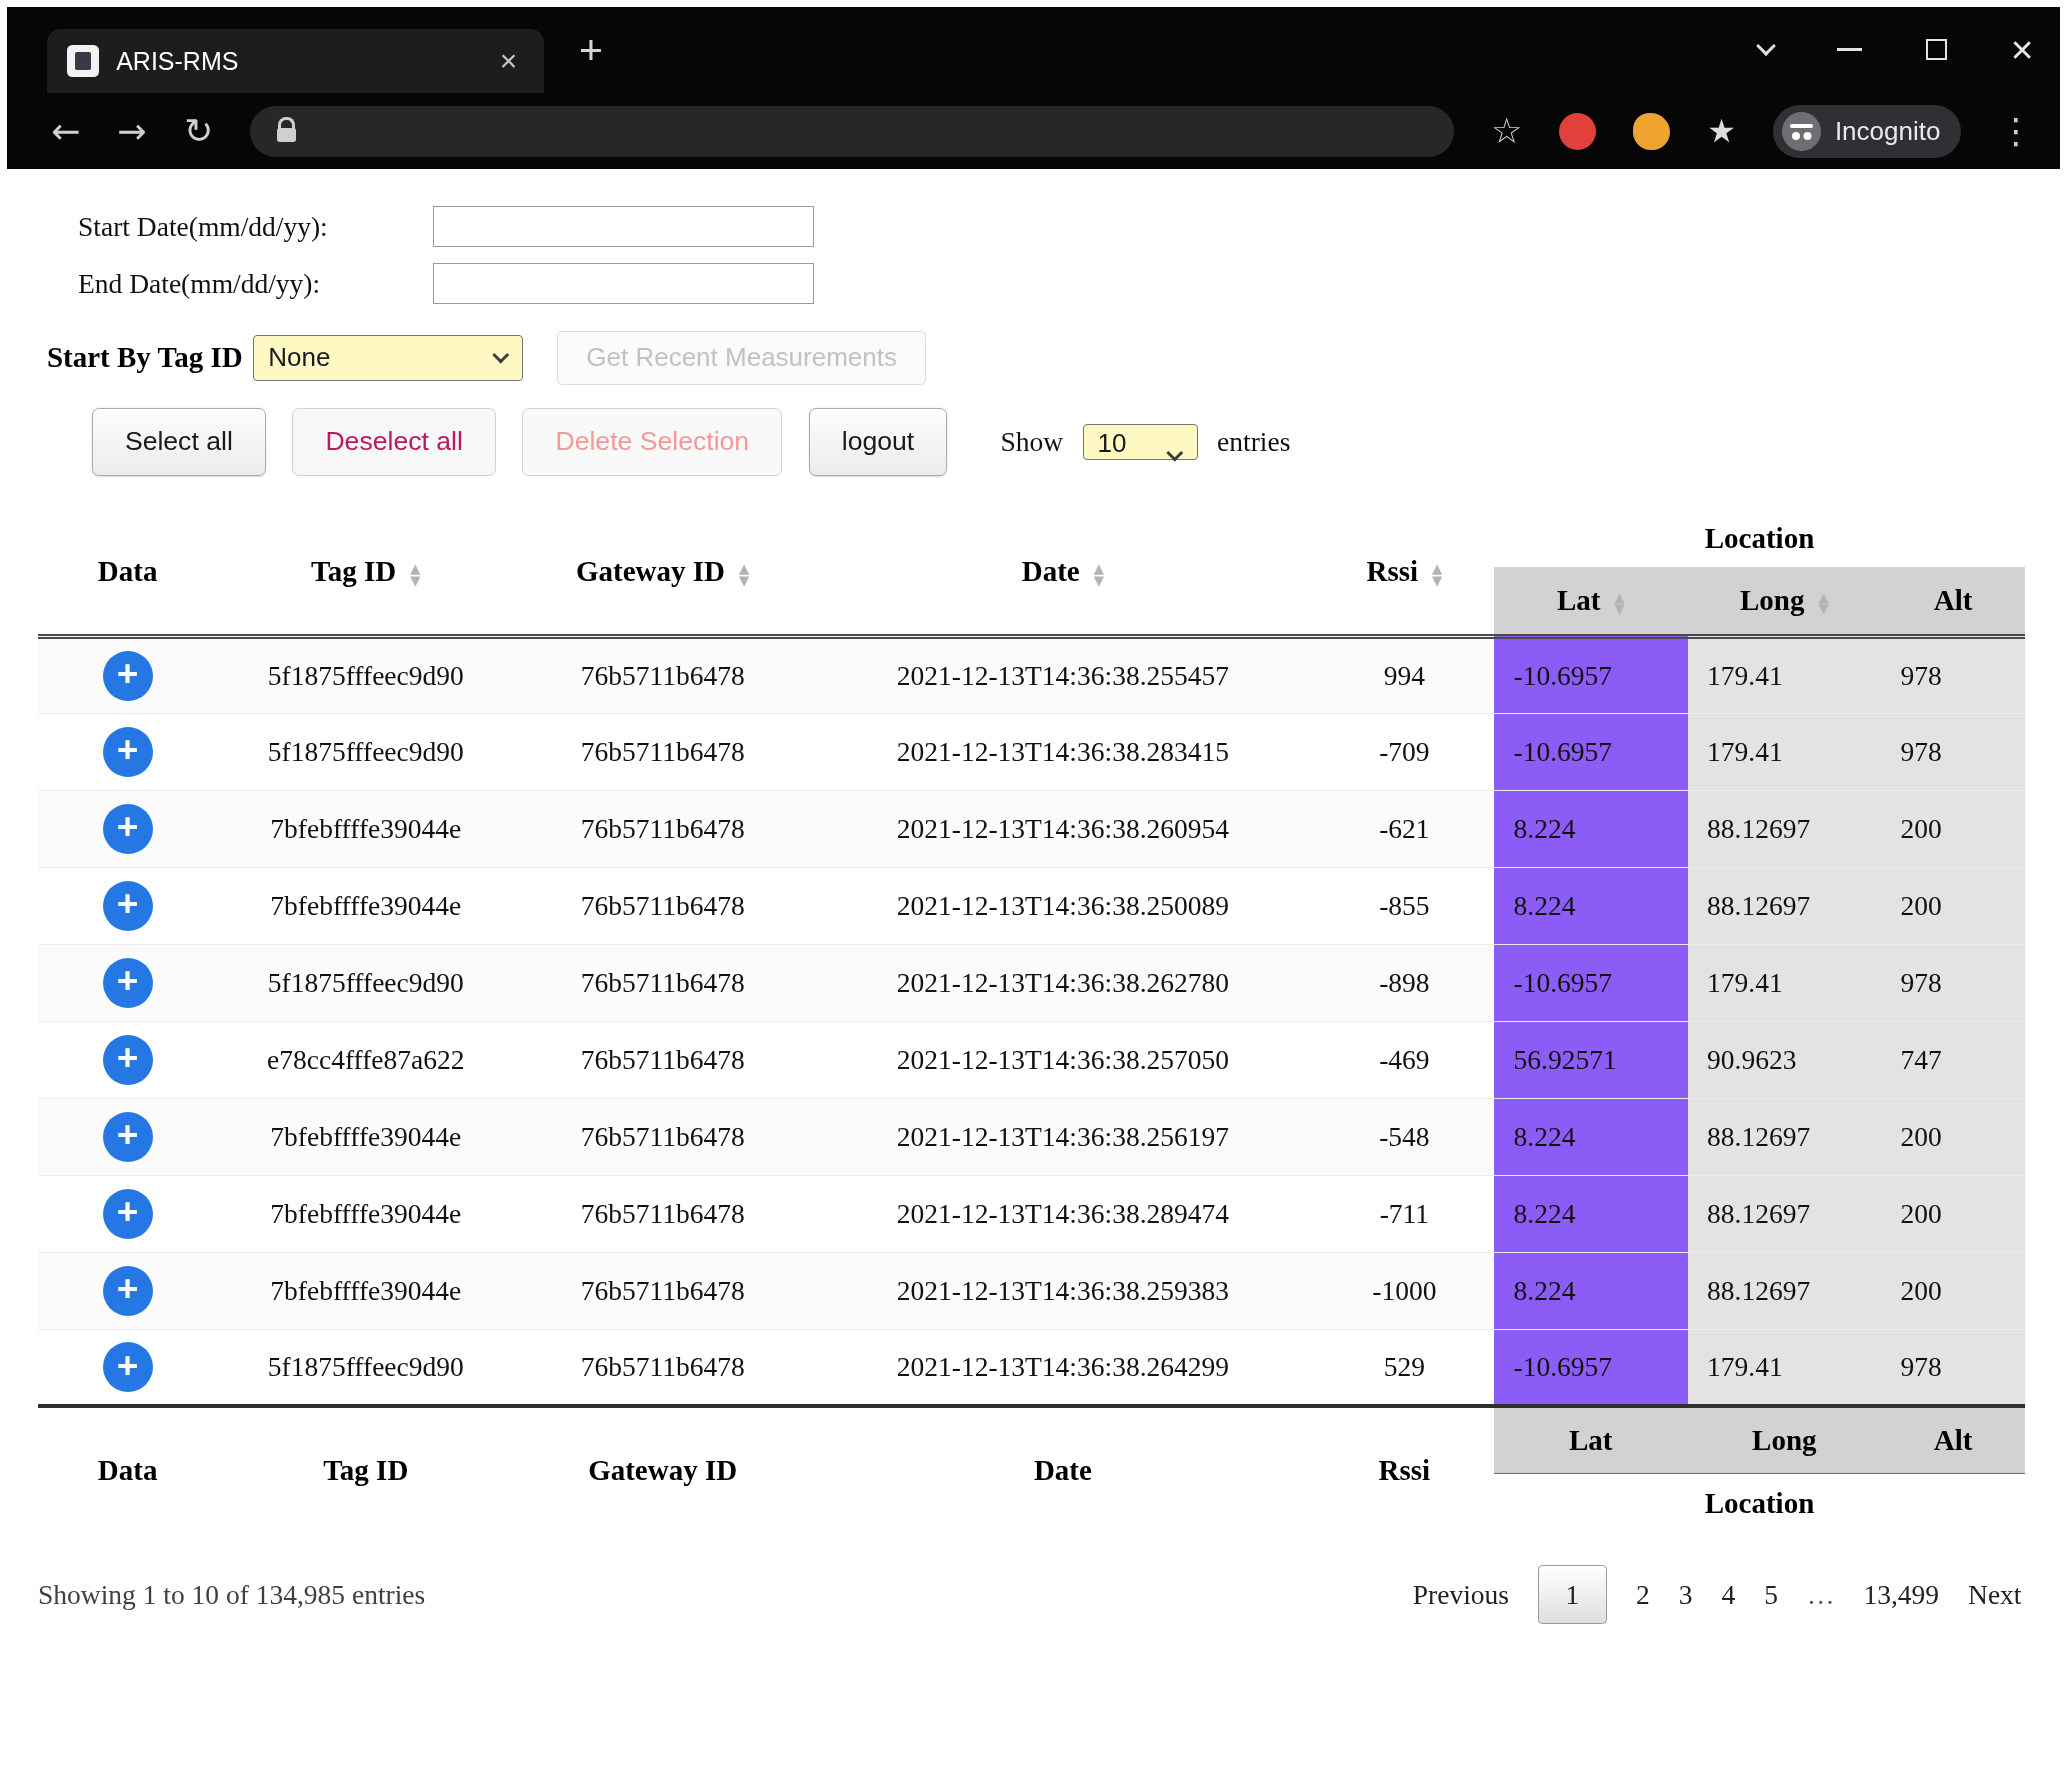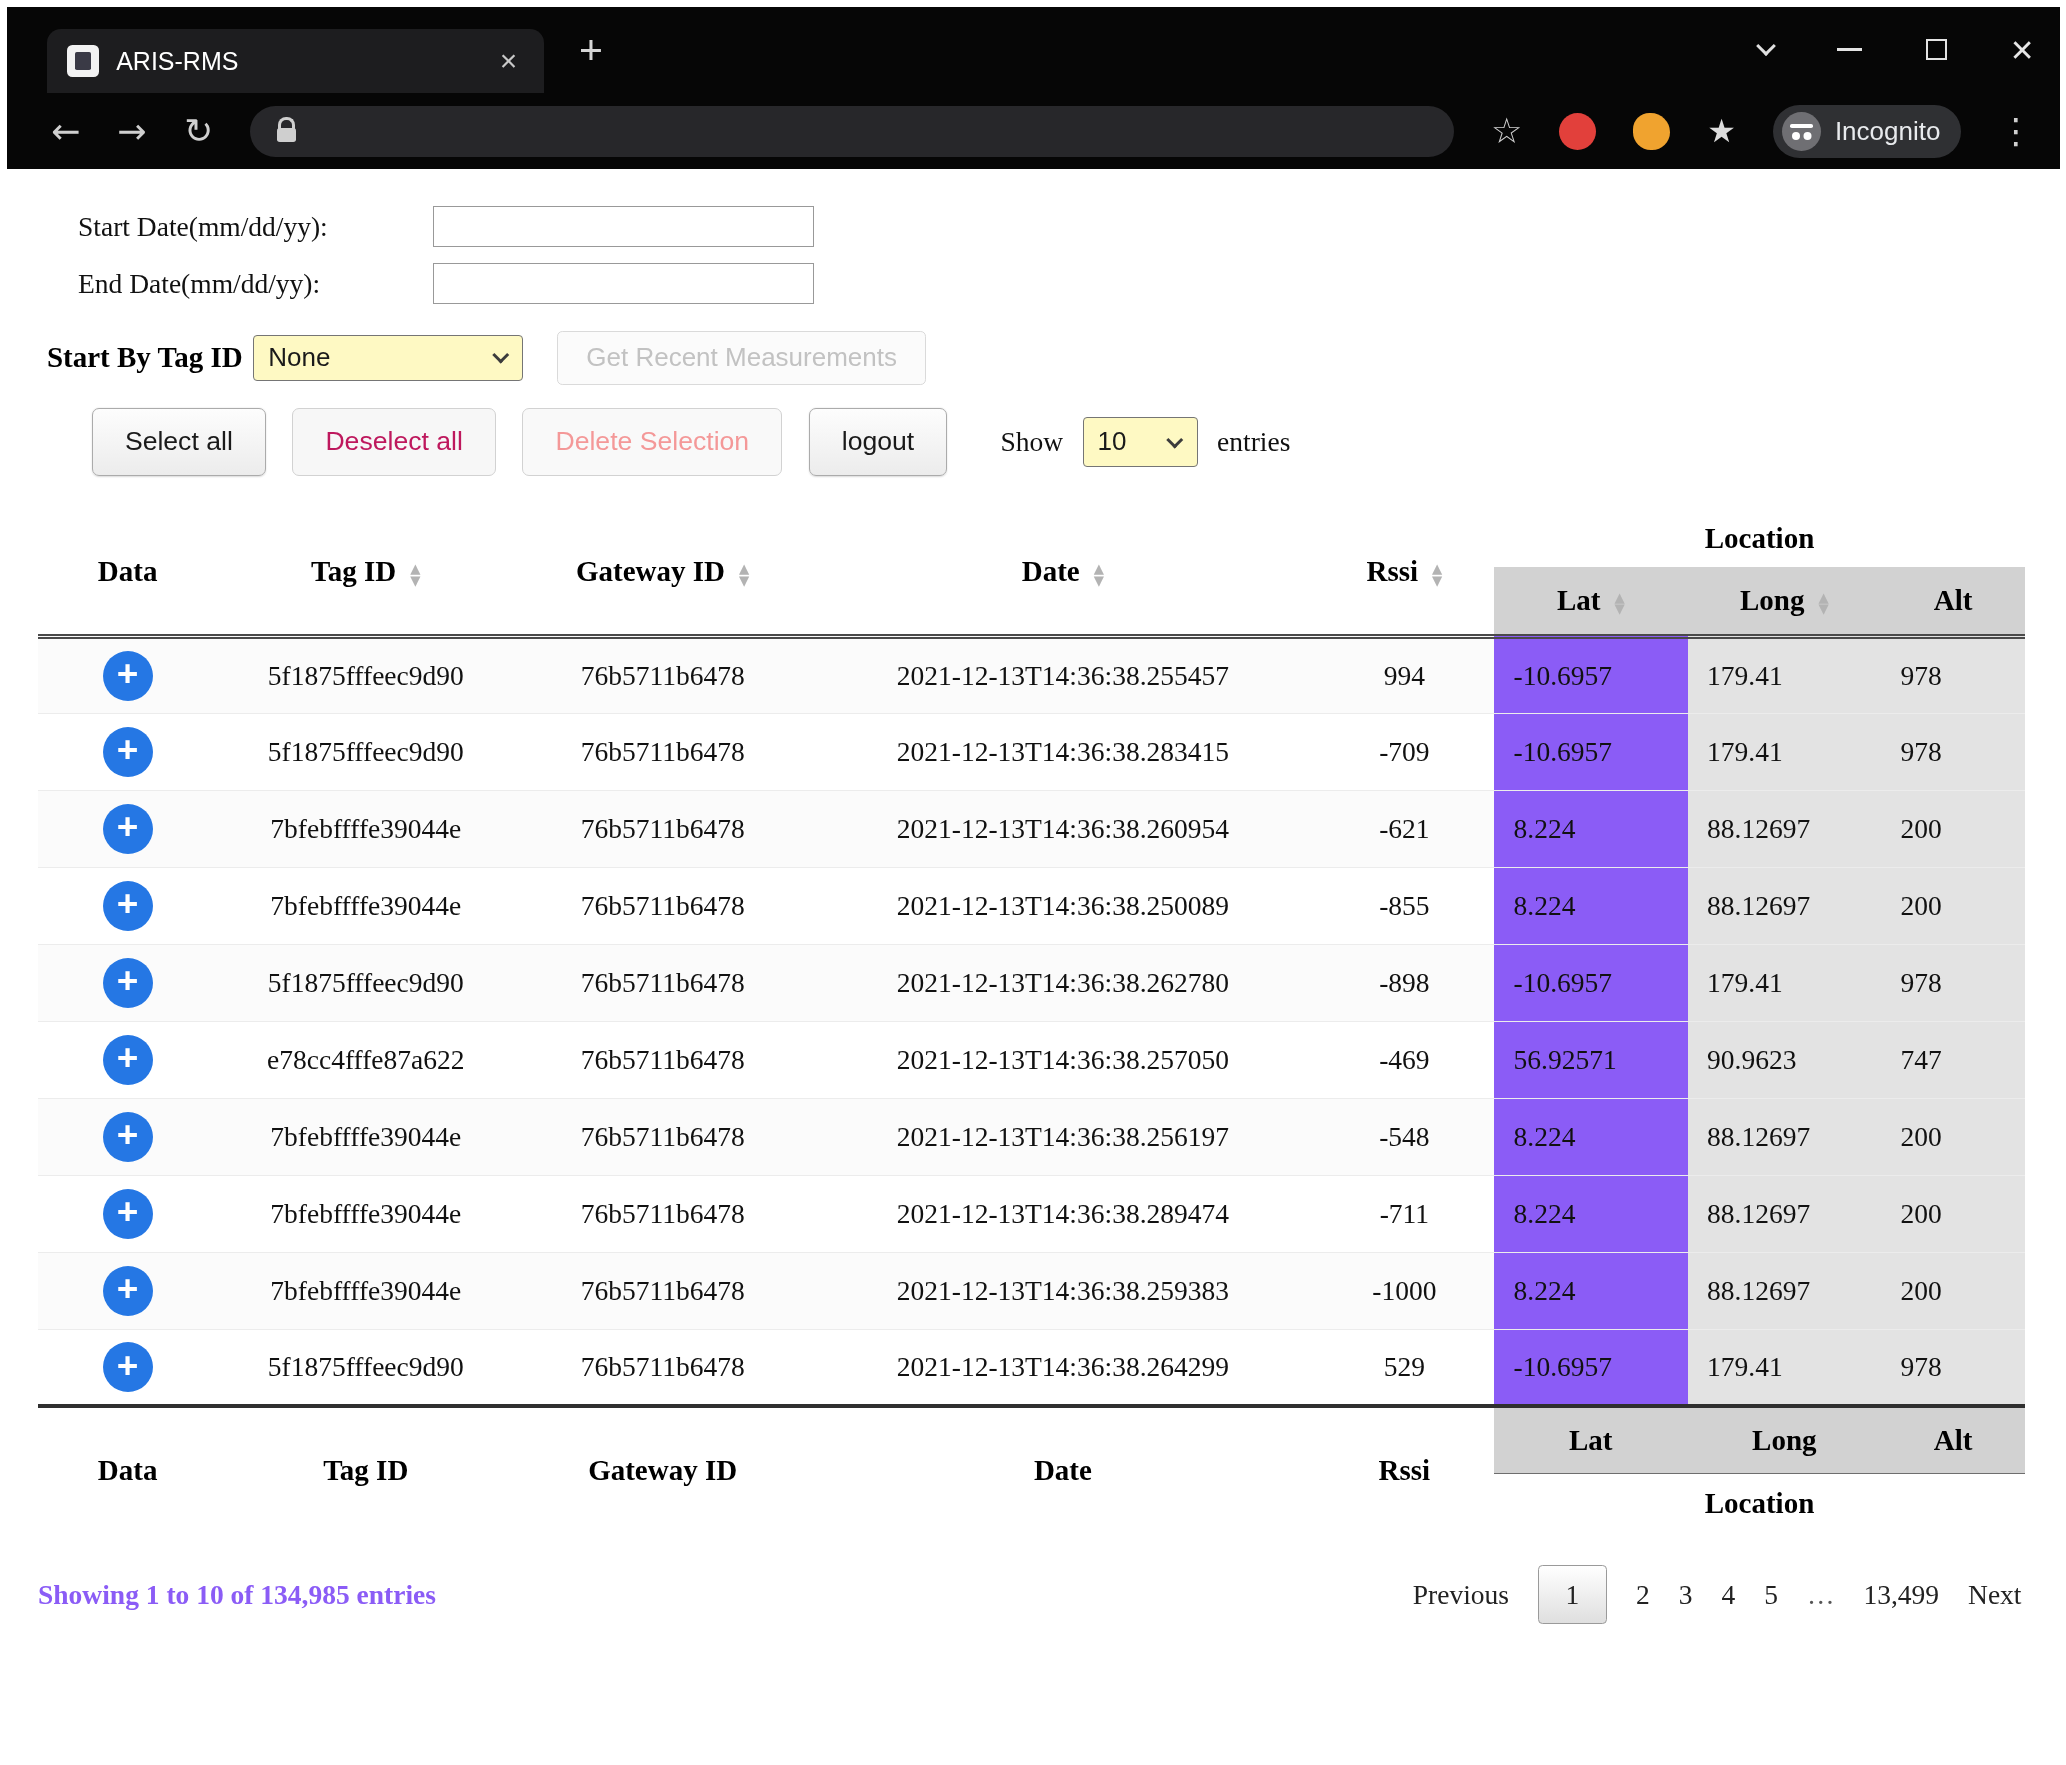--- a/index.html
+++ b/index.html
@@ -58,21 +58,21 @@
   .sel-text { font-family:"Liberation Sans", sans-serif; font-size:26px; color:#1a1a1a; }
   .sel-caret { width:11.5px; height:11.5px; border-right:3.5px solid #3c3c3c; border-bottom:3.5px solid #3c3c3c; transform:rotate(45deg); margin:-5.3px 1.8px 0 0; }
   .tagsel { width:270px; justify-content:space-between; }
   .ghost-btn { margin-left:34px; border:1.8px solid #dadada; border-radius:5.3px; background:#fbfbfb; color:#c2c2c2; font-family:"Liberation Sans", sans-serif; font-size:26px; padding:10.6px 28px; }
   .btn-row { margin:23px 0 0 8.9px; gap:26.6px;padding-left:45px; }
   .btn { border:1.8px solid #ababab; border-radius:7px; background:linear-gradient(#fdfdfd,#ececec); font-family:"Liberation Sans", sans-serif; font-size:26.6px; color:#1a1a1a; padding:17.7px 32px; box-shadow:0 0.9px 1.8px rgba(0,0,0,.15); }
   .btn.disabled { color:#be185d; border-color:#d2d2d2; box-shadow:none; background:#f7f7f7; }
   .btn.danger { color:#f49898; border-color:#d2d2d2; box-shadow:none; background:#f9f9f9; }
   .show-group { display:flex; align-items:center; gap:19.5px; margin-left:26.6px; }
   .show-label, .entries-label { font-size:27.5px; color:#111; }
-  .showsel { width:115px; justify-content:space-between; height:50px; }
+  .showsel { width:115px; justify-content:space-between; height:36px;align-items:flex-end; }
 
   
   table.grid { width:100%; border-collapse:collapse; table-layout:fixed; margin-top:34px; }
   th, td { font-family:"Liberation Serif", serif; }
   thead th { font-size:29px; font-weight:bold; color:#000; text-align:center; vertical-align:middle; }
   thead tr.toprow th.colhead, thead tr.locrow th { border-bottom:5.3px double #4a4a4a; }
   th.loc-group { background:#ffffff; font-size:29px; height:57px; border-bottom:none; }
   thead tr.locrow th { background:#d2d2d2; height:69px; }
   tbody td { font-size:27.5px; color:#111; text-align:center; height:77px; vertical-align:middle; }
   tbody tr { border-top:0.9px solid #ececec; }
@@ -86,21 +86,21 @@
   .sort { display:inline-flex; flex-direction:column; margin-left:14px; vertical-align:middle; color:#b3b3b3; font-family:"DejaVu Sans", sans-serif; font-size:13.3px; line-height:11.5px; }
   .sort::before { content:"▲"; }
   .sort::after { content:"▼"; }
   tfoot th { font-size:29px; font-weight:bold; color:#000; text-align:center; vertical-align:middle; }
   tfoot tr:first-child th { border-top:4.4px solid #2f2f2f; }
   tfoot th.loc-f { background:#d2d2d2; height:67px; border-bottom:1.8px solid #6e6e6e; }
   tfoot th.loc-group-f { background:#ffffff; height:60px; border-top:none !important; }
 
   
   .statusbar { display:flex; align-items:center; margin-top:32px; padding-right:3.5px; }
-  .showing { font-size:27.5px; color:#8b5cf6;font-weight:bold; }
+  .showing { font-size:27.5px; color:#404040; }
   .pager { margin-left:auto; display:flex; align-items:center; gap:29px; }
   .page-item { font-size:27.5px; color:#222; }
   .page-item.active { border:0.9px solid #9a9a9a; border-radius:4.4px; background:linear-gradient(#ffffff,#dfdfdf); padding:12.4px 26.6px; }
   .ellipsis { color:#555; }
 </style>
 </head>
 <body>
 
 <div class="window">
 

